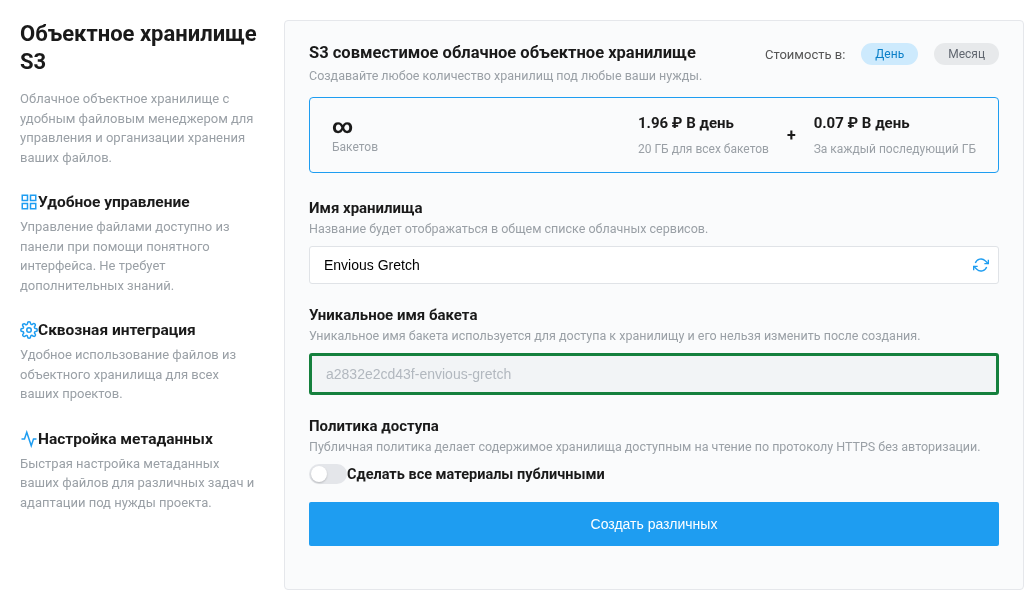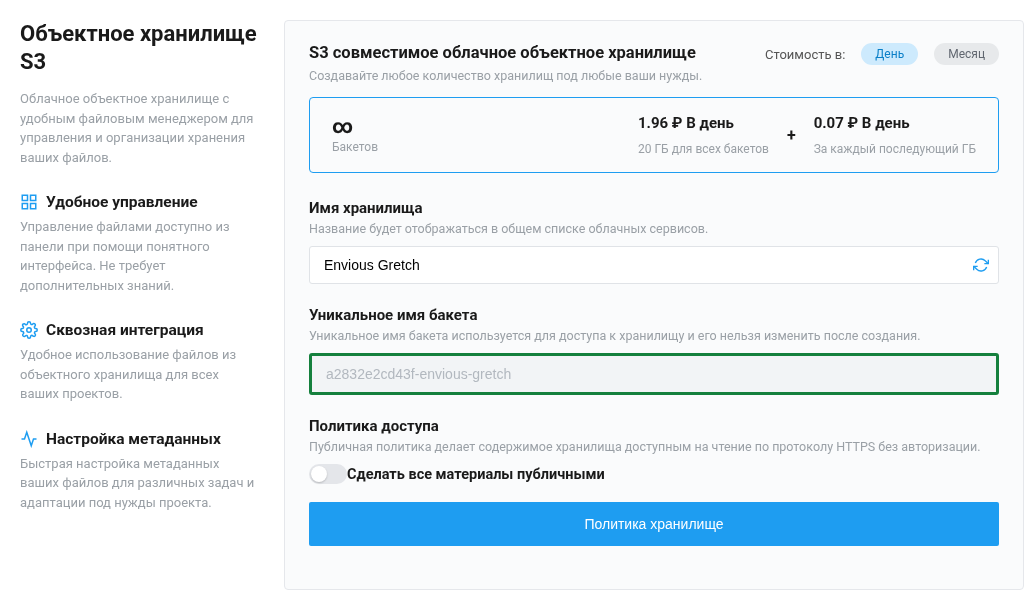--- a/index.html
+++ b/index.html
@@ -29,21 +29,20 @@
     line-height: 1.5;
     color: #9aa0a6;
     margin-bottom: 26px;
   }
   .feature {
     margin-bottom: 26px;
   }
   .feature-head {
     display: flex;
     align-items: center;
-    gap: 8px;
     margin-bottom: 6px;
   }
   .feature-head h3 {
     font-size: 15.5px;
     font-weight: 700;
     color: #1a1a1a;
   }
   .feature-icon {
     width: 18px;
     height: 18px;
@@ -310,15 +309,15 @@
 
   <div class="section" style="margin-bottom:10px">
     <div class="section-title">Политика доступа</div>
     <div class="section-sub">Публичная политика делает содержимое хранилища доступным на чтение по протоколу HTTPS без авторизации.</div>
     <div class="policy-row">
       <div class="switch"></div>
       <span class="policy-label">Сделать все материалы публичными</span>
     </div>
   </div>
 
-  <button class="btn-primary">Политика хранилище</button>
+  <button class="btn-primary">Создать различных</button>
 
 </main>
 
 </body></html>

